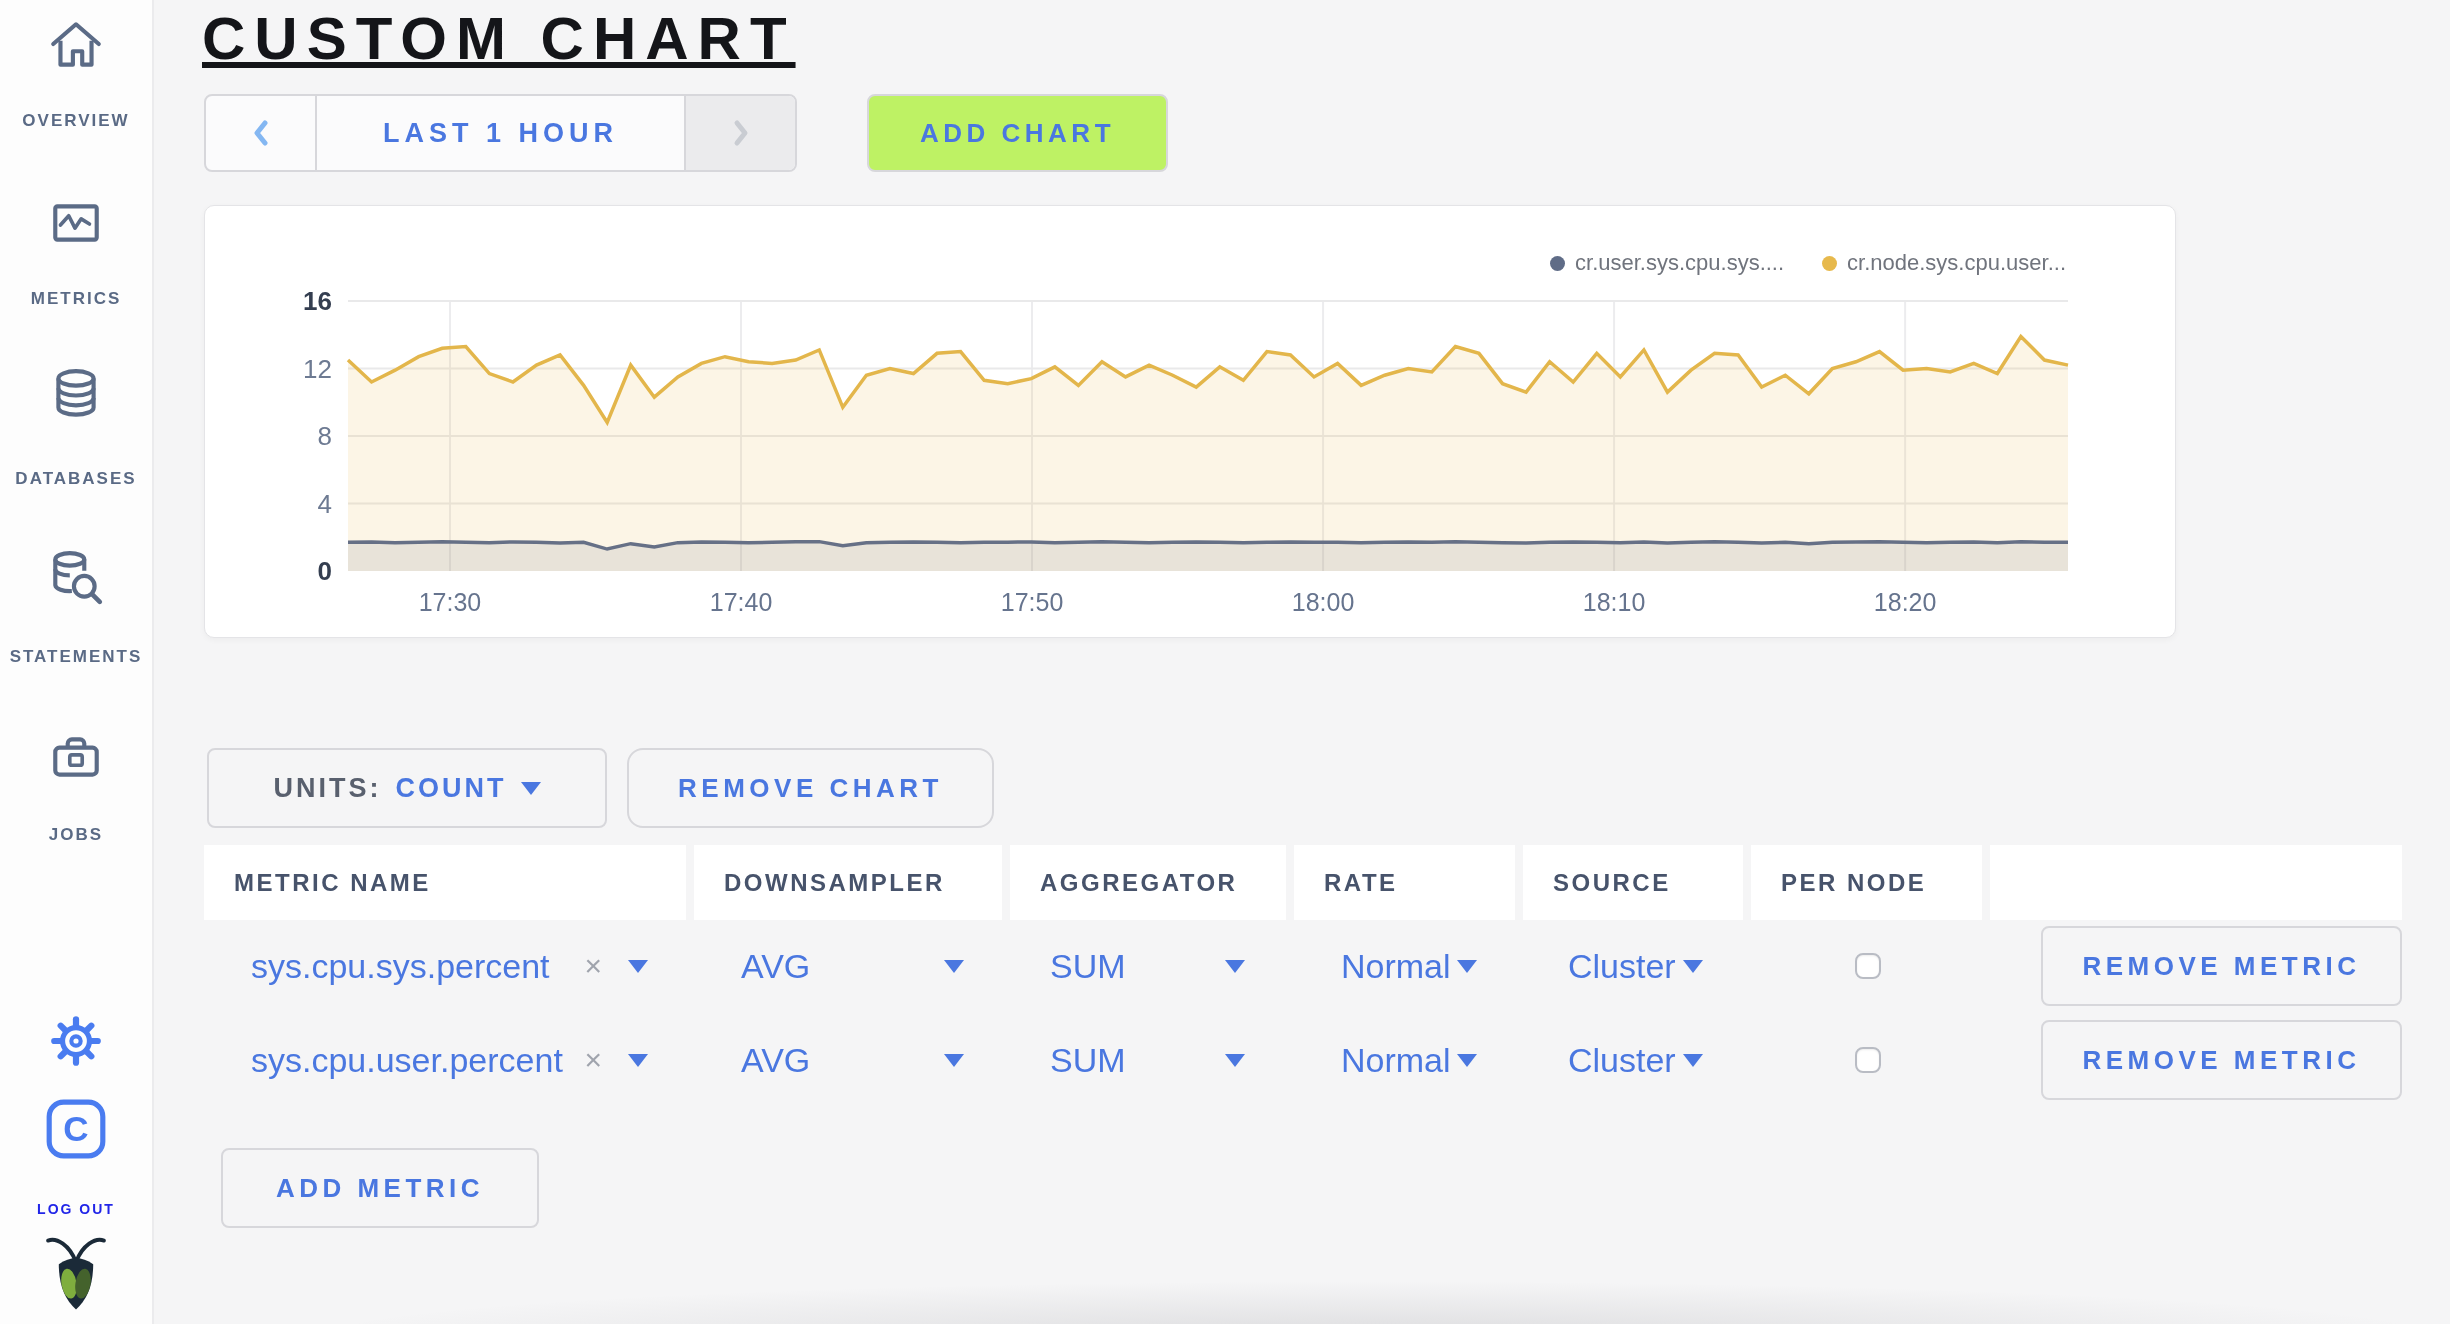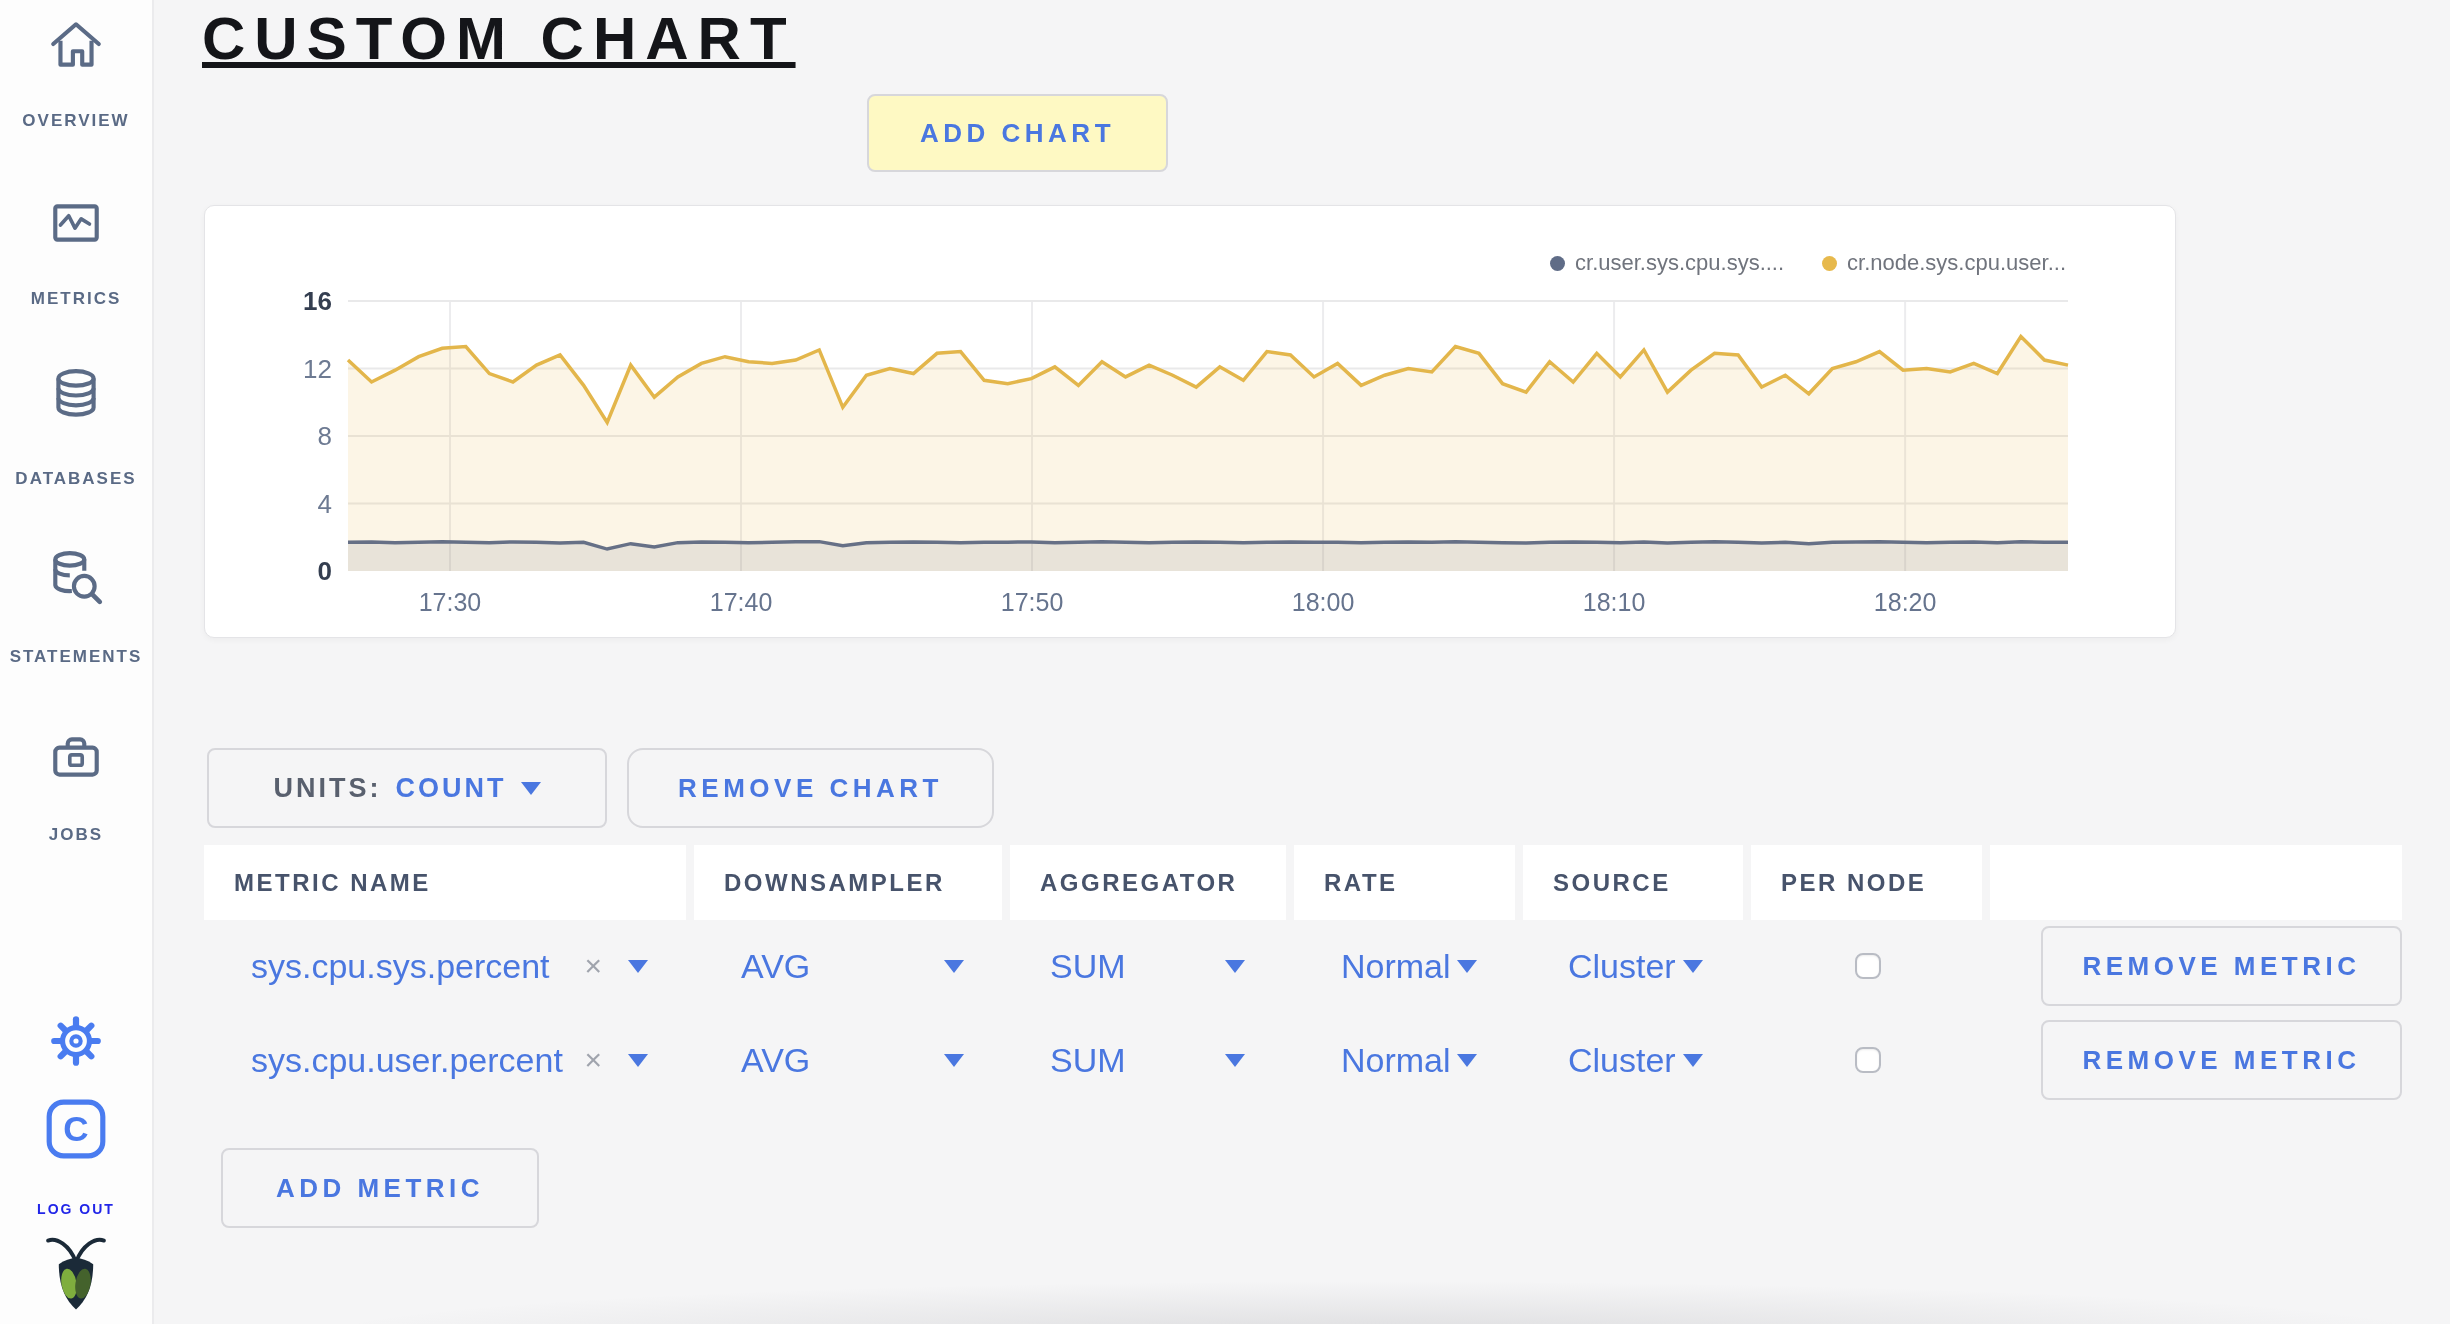--- a/index.html
+++ b/index.html
@@ -20,21 +20,21 @@
   .timepicker { position:absolute; left:204px; top:94px; width:593px; height:78px;
                 display:flex; border:2px solid #d7d7db; border-radius:8px; overflow:hidden;
                 background:#fbfbfc; }
   .tp-cell { display:flex; align-items:center; justify-content:center; height:100%; }
   .tp-prev { width:111px; border-right:2px solid #d7d7db; cursor:pointer; }
   .tp-label { flex:1; color:#4a77e0; font-size:27px; font-weight:700; letter-spacing:5px; }
   .tp-next { width:111px; border-left:2px solid #d7d7db; background:#ebebed; }
   .btn { position:absolute; display:flex; align-items:center; justify-content:center;
          border:2px solid #d7d7db; border-radius:8px; color:#4a77e0; font-size:26px;
          font-weight:700; letter-spacing:4.5px; background:transparent; cursor:pointer; }
-  .btn-white { background:#fef9c3; }
+  .btn-white { background:#bef264; }
   .add-chart { left:867px; top:94px; width:301px; height:78px; }
 
   
   .chart-card { position:absolute; left:204px; top:205px; width:1972px; height:433px;
                 background:#ffffff; border:1px solid #e4e4e7; border-radius:10px;
                 box-shadow:0 2px 6px rgba(0,0,0,0.04); }
   .legend { position:absolute; top:44px; right:109px; display:flex; gap:38px; }
   .legend-item { display:flex; align-items:center; gap:10px; }
   .legend-dot { width:15px; height:15px; border-radius:50%; }
   .legend-text { font-size:22px; color:#70747d; }
@@ -157,20 +157,33 @@
       <path d="M28 28 C 22 12, 10 5, 2 8" fill="none" stroke="#1b2a38" stroke-width="3.6" stroke-linecap="round"></path>
       <path d="M28 28 C 34 12, 46 5, 54 8" fill="none" stroke="#1b2a38" stroke-width="3.6" stroke-linecap="round"></path>
       <path d="M12 30 Q28 19 44 30 Q44 58 28 72 Q12 58 12 30 Z" fill="#1b2a38"></path>
       <ellipse cx="21.5" cy="48" rx="7" ry="14" fill="#7fae3e" transform="rotate(-9 21.5 48)"></ellipse>
       <ellipse cx="34.5" cy="48" rx="7" ry="14" fill="#44622c" transform="rotate(9 34.5 48)"></ellipse>
     </svg>
   </nav>
 
   <h1 class="page-title">CUSTOM CHART</h1>
 
+  <div class="timepicker">
+    <div class="tp-cell tp-prev">
+      <svg width="22" height="30" viewBox="0 0 22 30">
+        <polyline points="15,5 7,15 15,25" fill="none" stroke="#84b7f2" stroke-width="5" stroke-linecap="round" stroke-linejoin="round"></polyline>
+      </svg>
+    </div>
+    <div class="tp-cell tp-label">LAST 1 HOUR</div>
+    <div class="tp-cell tp-next">
+      <svg width="22" height="30" viewBox="0 0 22 30">
+        <polyline points="7,5 15,15 7,25" fill="none" stroke="#c9ccd2" stroke-width="5" stroke-linecap="round" stroke-linejoin="round"></polyline>
+      </svg>
+    </div>
+  </div>
 
   <div class="btn btn-white add-chart">ADD CHART</div>
 
   <div class="chart-card">
     <svg id="chart-svg" width="1972" height="433" viewBox="0 0 1972 433">
         <line x1="244.99599999999998" y1="95" x2="244.99599999999998" y2="365" stroke="#ececee" stroke-width="2"></line>
         <text x="244.99599999999998" y="405" text-anchor="middle" fill="#66748e" font-size="25" font-family="Liberation Sans, sans-serif">17:30</text>
         <line x1="536.02" y1="95" x2="536.02" y2="365" stroke="#ececee" stroke-width="2"></line>
         <text x="536.02" y="405" text-anchor="middle" fill="#66748e" font-size="25" font-family="Liberation Sans, sans-serif">17:40</text>
         <line x1="827.044" y1="95" x2="827.044" y2="365" stroke="#ececee" stroke-width="2"></line>

